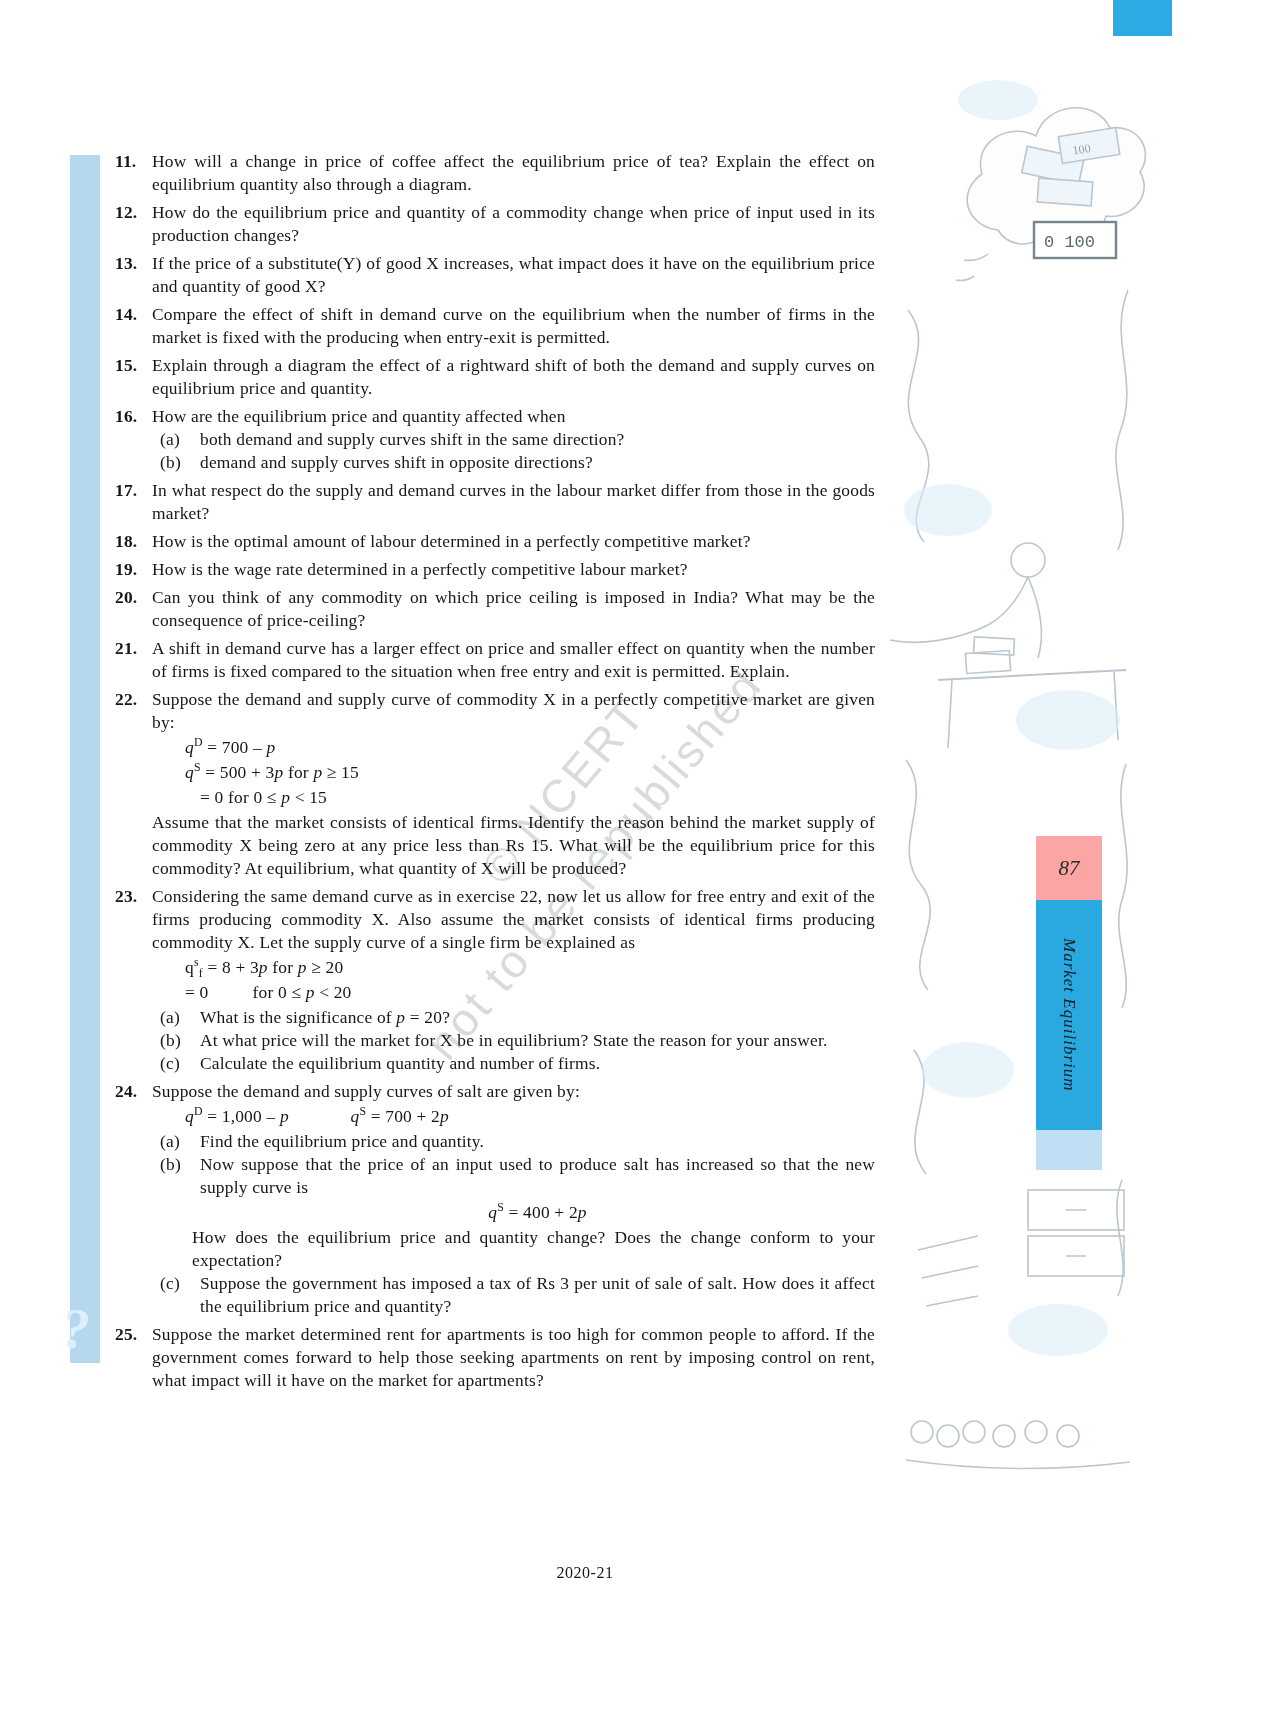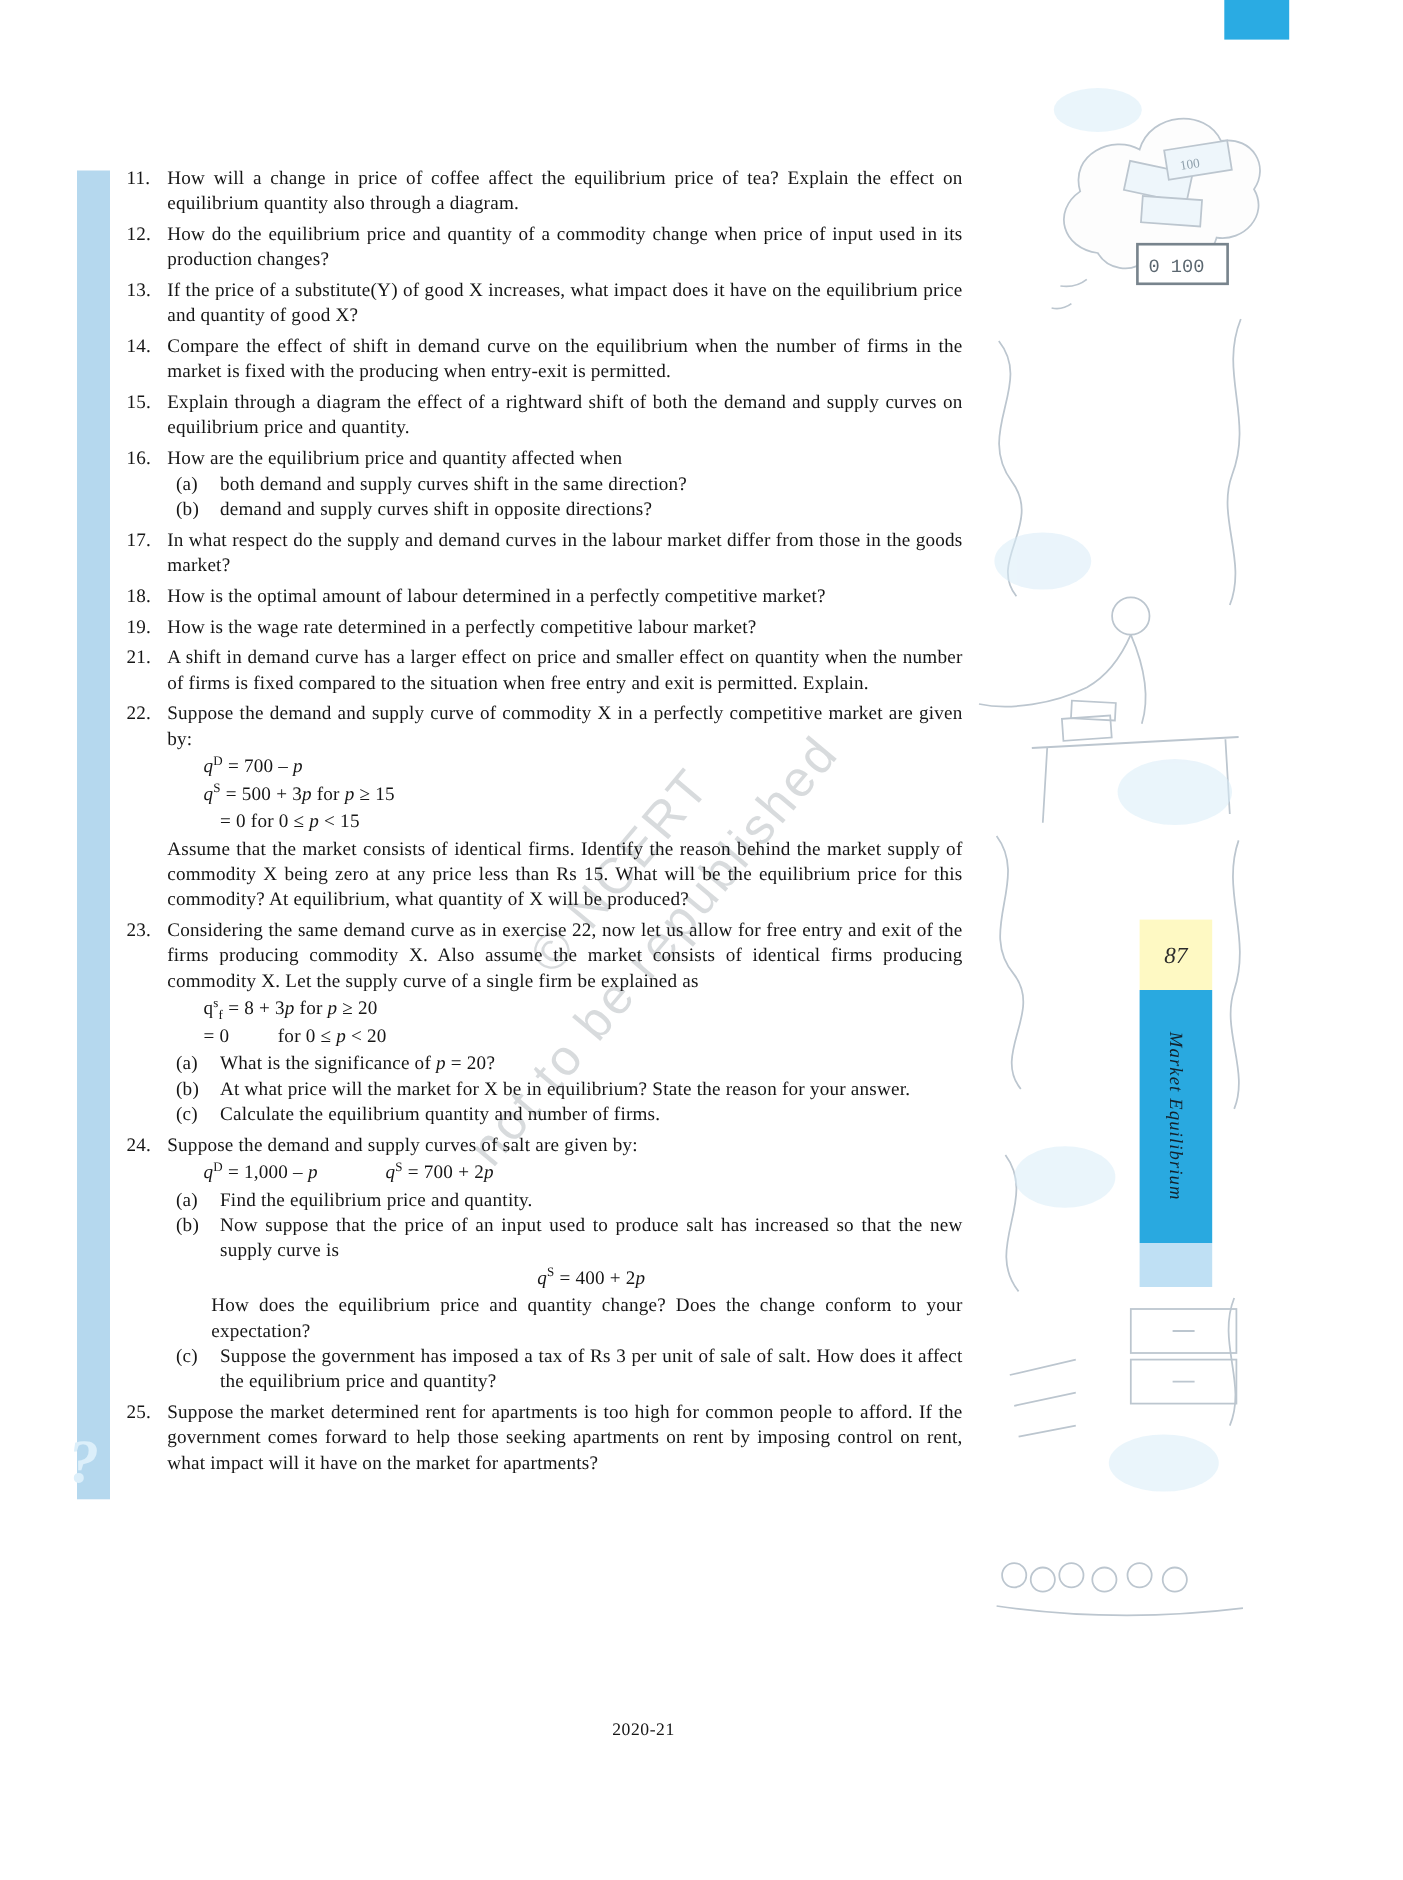--- a/index.html
+++ b/index.html
@@ -17,39 +17,39 @@
 
   
   .corner-block { position:absolute; left:1113px; top:0; width:59px; height:36px;
     background:#2aabe3; z-index:4; }
 
   
   .illustration { position:absolute; left:878px; top:40px; width:276px; height:1455px; z-index:0; }
 
   
   .side-tab { position:absolute; left:1036px; top:836px; width:66px; z-index:5; }
-  .tab-top { height:64px; background:#fef9c3; display:flex; align-items:center; justify-content:center;
+  .tab-top { height:64px; background:#fca5a5; display:flex; align-items:center; justify-content:center;
     font-style:italic; font-size:21px; color:#2b2b2b; }
   .tab-mid { height:230px; background:#29a9e0; display:flex; align-items:center; justify-content:center; }
   .tab-mid .chapter { writing-mode:vertical-rl; font-style:italic; font-size:17px; color:#13212b;
     letter-spacing:1px; white-space:nowrap; }
   .tab-bottom { height:40px; background:#bfe0f4; }
 
   
   .watermark { position:absolute; z-index:1; font-family:"Liberation Sans", sans-serif;
     font-size:46px; color:#9aa2a8; opacity:0.38; letter-spacing:3px; white-space:nowrap;
     transform:rotate(-50deg); transform-origin:left top; }
   .wm1 { left:470px; top:860px; }
   .wm2 { left:415px; top:1035px; }
 
   
   .questions { position:absolute; left:115px; top:150px; width:760px; z-index:2;
     font-size:17.4px; line-height:23px; letter-spacing:0.2px; }
   .question { display:flex; margin-bottom:5px; }
-  .qnum { width:37px; flex:none; font-weight:normal; }
+  .qnum { width:37px; flex:none; font-weight:bold; }
   .qbody { flex:1; min-width:0; }
   .blk.text { text-align:justify; }
   .blk.formula { text-align:left; padding-left:33px; margin:2px 0; }
   .blk.formula2 { text-align:left; padding-left:48px; margin:2px 0; }
   .blk.subformula { text-align:center; margin:2px 0 2px 48px; }
   .blk.subtext { text-align:justify; margin-left:40px; }
   .sub { display:flex; padding-left:8px; }
   .sub .slabel { width:40px; flex:none; }
   .sub .stext { flex:1; min-width:0; text-align:justify; }
   sup { font-size:68%; line-height:0; vertical-align:super; }
@@ -196,20 +196,26 @@
         <div class="blk text">How is the optimal amount of labour determined in a perfectly competitive market?</div>
       </div>
     </div>
     <div class="question">
       <div class="qnum">19.</div>
       <div class="qbody">
         <div class="blk text">How is the wage rate determined in a perfectly competitive labour market?</div>
       </div>
     </div>
     <div class="question">
+      <div class="qnum">20.</div>
+      <div class="qbody">
+        <div class="blk text">Can you think of any commodity on which price ceiling is imposed in India? What may be the consequence of price-ceiling?</div>
+      </div>
+    </div>
+    <div class="question">
       <div class="qnum">21.</div>
       <div class="qbody">
         <div class="blk text">A shift in demand curve has a larger effect on price and smaller effect on quantity when the number of firms is fixed compared to the situation when free entry and exit is permitted. Explain.</div>
       </div>
     </div>
     <div class="question">
       <div class="qnum">22.</div>
       <div class="qbody">
         <div class="blk text">Suppose the demand and supply curve of commodity X in a perfectly competitive market are given by:</div>
         <div class="blk formula"><i>q</i><sup>D</sup> = 700 – <i>p</i></div>

